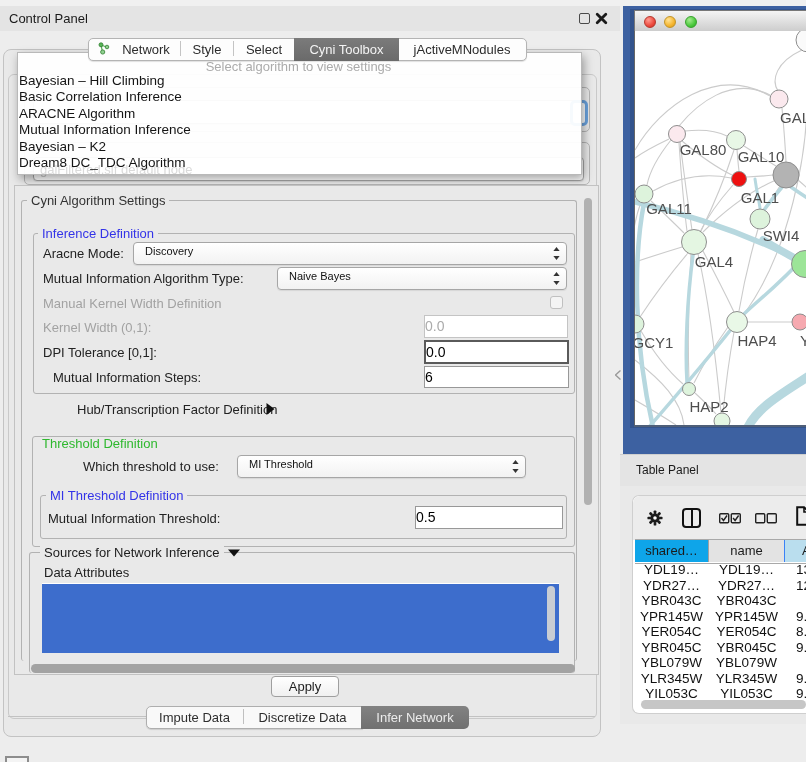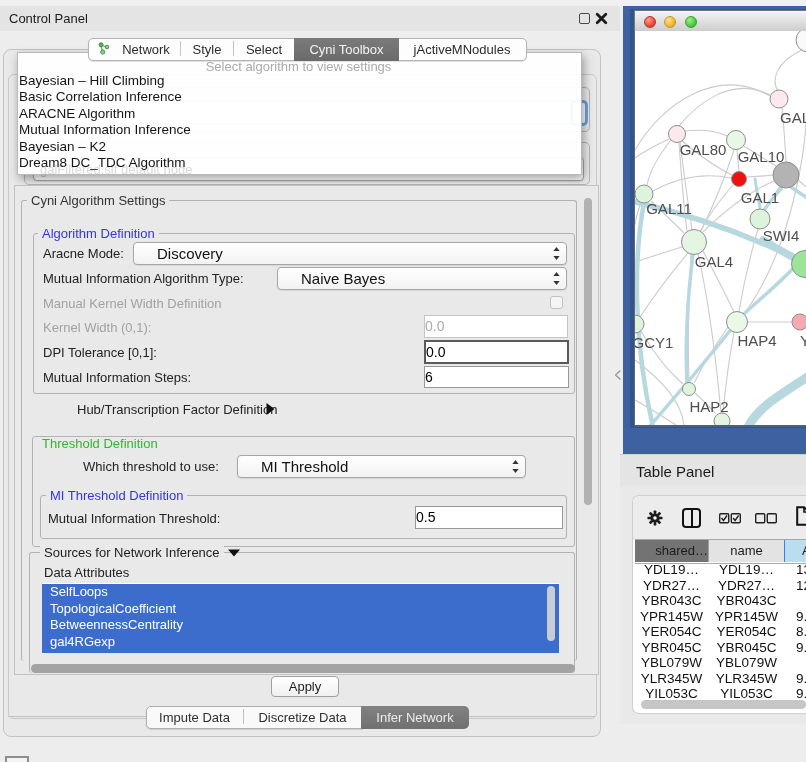--- a/index.html
+++ b/index.html
@@ -4,21 +4,21 @@
 <style>
   html,body{margin:0;padding:0;}
   body{width:806px;height:762px;position:relative;overflow:hidden;
        font-family:"Liberation Sans",sans-serif;font-size:13px;color:#222;
        background:#ededed;}
   .abs{position:absolute;}
   .b{font-weight:normal;}
   .dis{color:#a2a2a2;}
   .combo{position:absolute;border:1px solid #a6a6a6;border-radius:4px;
      background:linear-gradient(#ffffff,#f2f2f2);box-shadow:0 1px 1px rgba(0,0,0,0.08);}
-  .combo .ct{position:absolute;left:11px;top:2px;font-size:15px;color:#111;margin-left:12px;}
+  .combo .ct{position:absolute;left:11px;top:2px;font-size:11px;color:#111;}
   .field{position:absolute;background:#fff;font-size:14px;}
   .gbox{position:absolute;border:1px solid #b2b2b2;border-radius:3px;}
   .gtitle{position:absolute;background:#e9e9e9;padding:0 4px;line-height:13px;}
 </style>
 </head>
 <body>
 
 <div class="abs" style="left:0;top:0;width:806px;height:6px;background:#f0f0f0;"></div>
 <div class="abs" style="left:0;top:6px;width:620px;height:25px;background:#e4e4e4;"></div>
 <div class="abs" style="left:9px;top:11px;font-size:13px;color:#1a1a1a;">Control Panel</div>
@@ -66,21 +66,21 @@
 <div class="abs" style="left:294px;top:38px;width:105px;height:23px;background:linear-gradient(#7b7b7b,#6a6a6a);color:#f4f4f4;text-align:center;line-height:23px;">Cyni Toolbox</div>
 <div class="abs" style="left:399px;top:42px;width:126px;text-align:center;color:#2c2c2c;">jActiveMNodules</div>
 
 <div class="abs" style="left:14px;top:185px;width:583px;height:488px;background:#e9e9e9;border:1px solid #c2c2c2;"></div>
 <div id="scrollcontent">
 
   <div class="gbox" style="left:21px;top:200px;width:554px;height:460px;border-bottom:none;"></div>
   <div class="gtitle" style="left:27px;top:194px;color:#333;">Cyni Algorithm Settings</div>
 
   <div class="gbox" style="left:33px;top:233px;width:540px;height:159px;"></div>
-  <div class="gtitle" style="left:38px;top:227px;color:#3333e8;">Algorithm Definition</div>
+  <div class="gtitle" style="left:38px;top:227px;color:#3333e8;">Inference Definition</div>
 
   <div class="abs b" style="left:43px;top:246px;">Aracne Mode:</div>
   <div class="combo" style="left:133px;top:242px;width:432px;height:21px;">
       <span class="ct">Discovery</span>
     <svg class="abs" style="right:6px;top:4px" width="7" height="13" viewBox="0 0 7 13">
         <path d="M3.5 0 L6.6 4 H0.4 Z" fill="#333"></path>
         <path d="M3.5 13 L6.6 9 H0.4 Z" fill="#333"></path>
       </svg>
     </div>
 
@@ -95,21 +95,21 @@
 
   <div class="abs b dis" style="left:43px;top:296px;">Manual Kernel Width Definition</div>
   <div class="abs" style="left:550px;top:296px;width:11px;height:11px;border:1px solid #c0c0c0;border-radius:3px;background:#f4f4f4;"></div>
 
   <div class="abs b dis" style="left:43px;top:320px;">Kernel Width (0,1):</div>
   <div class="field" style="left:424px;top:315px;width:136px;height:21px;border:1px solid #c4c4c4;color:#ababab;padding-right:6px;line-height:21px;">0.0</div>
 
   <div class="abs b" style="left:43px;top:345px;">DPI Tolerance [0,1]:</div>
   <div class="field" style="left:424px;top:340px;width:135px;height:20px;border:2px solid #5a5a5a;color:#000;padding-right:6px;line-height:20px;">0.0</div>
 
-  <div class="abs b" style="left:43px;top:370px;">Mutual Information Steps:</div>
+  <div class="abs b" style="left:53px;top:370px;">Mutual Information Steps:</div>
   <div class="field" style="left:424px;top:366px;width:137px;height:20px;border:1px solid #989898;color:#000;padding-right:6px;line-height:20px;">6</div>
 
   <div class="abs b" style="left:41px;top:402px;margin-left:36px;">Hub/Transcription Factor Definition</div>
   <svg class="abs" style="left:266px;top:403px" width="9" height="12" viewBox="0 0 9 12">
       <path d="M0.5 0 L8.5 6 L0.5 12 Z" fill="#111"></path>
     </svg>
 
   <div class="gbox" style="left:32px;top:436px;width:541px;height:109px;"></div>
   <div class="gtitle" style="left:38px;top:430px;color:#2eb82e;margin-top:7px;">Threshold Definition</div>
 
@@ -131,21 +131,20 @@
   <div class="gbox" style="left:29px;top:552px;width:544px;height:120px;border-bottom:none;"></div>
   <div class="gtitle" style="left:40px;top:546px;color:#1c1c1c;">Sources for Network Inference</div>
   <svg class="abs" style="left:228px;top:549px" width="12" height="8" viewBox="0 0 12 8">
       <path d="M0 0.5 H12 L6 7.5 Z" fill="#111"></path>
     </svg>
 
   <div class="abs b" style="left:44px;top:565px;">Data Attributes</div>
 
   <div class="abs" style="left:42px;top:583px;width:517px;height:70px;background:#fff;overflow:hidden;">
     <div style="position:absolute;left:0;top:1px;width:517px;height:69px;background:#3d6dcc;"></div>
-    <div style="position:absolute;left:8px;top:1px;line-height:16.6px;color:#fff;font-size:13px;">SelfLoops<br>TopologicalCoefficient<br>BetweennessCentrality<br>gal4RGexp</div>
     <div style="position:absolute;left:505px;top:3px;width:8px;height:55px;background:#c9cdd3;border-radius:4px;"></div>
   </div>
 </div>
 
 <div class="abs" style="left:584px;top:198px;width:8px;height:307px;background:#b1b1b1;border-radius:4px;"></div>
 <div class="abs" style="left:31px;top:664px;width:544px;height:9px;background:#a3a3a3;border-radius:4.5px;"></div>
 
 <div class="abs" style="left:271px;top:676px;width:66px;height:19px;background:linear-gradient(#ffffff,#f0f0f0);border:1px solid #9f9f9f;border-radius:4px;text-align:center;line-height:19px;">Apply</div>
 <div class="abs" style="left:8px;top:716px;width:587px;height:1px;background:#c2c2c2;"></div>
 <div class="abs" style="left:146px;top:706px;width:215px;height:21px;background:#f9f9f9;border:1px solid #aeaeae;border-radius:5px 0 0 5px;box-shadow:0 1px 1px rgba(0,0,0,0.12);"></div>
@@ -245,21 +244,21 @@
     <text x="652" y="348" text-anchor="middle">GCY1</text>
     <text x="799" y="346">Y</text>
     <text x="708" y="412" text-anchor="middle">HAP2</text>
   </g>
 </g>
 </svg>
 </div>
 <div class="abs" style="left:634px;top:425px;width:172px;height:2px;background:#4f5f78;"></div>
 
 <div class="abs" style="left:620px;top:454px;width:186px;height:32px;background:#e4e4e4;border-top:1px solid #cfcfcf;"></div>
-<div class="abs" style="left:636px;top:463px;font-size:15px;color:#1a1a1a;">Table Panel</div>
+<div class="abs" style="left:636px;top:463px;font-size:12px;color:#1a1a1a;">Table Panel</div>
 <div class="abs" style="left:620px;top:486px;width:186px;height:238px;background:#e9e9e9;"></div>
 <div class="abs" style="left:632px;top:495px;width:174px;height:217px;background:#fff;border:1px solid #cfcfcf;border-radius:7px 0 0 7px;border-right:none;"></div>
 <div class="abs" style="left:633px;top:496px;width:173px;height:44px;background:#ececec;border-radius:7px 0 0 0;"></div>
 
 <svg class="abs" style="left:647px;top:510px" width="16" height="16" viewBox="0 0 18 18">
   <g fill="#1c1c1c">
       <circle cx="9" cy="9" r="5.2"></circle>
   <g>
     <rect x="7.5" y="0.5" width="3" height="4" rx="1"></rect>
     <rect x="7.5" y="13.5" width="3" height="4" rx="1"></rect>
@@ -284,21 +283,21 @@
 <svg class="abs" style="left:755px;top:513px" width="22" height="11" viewBox="0 0 22 11">
   <rect x="0.7" y="0.7" width="9" height="9" fill="none" stroke="#222" stroke-width="1.4" rx="1"></rect>
   <rect x="12.3" y="0.7" width="9" height="9" fill="none" stroke="#222" stroke-width="1.4" rx="1"></rect>
 </svg>
 <svg class="abs" style="left:796px;top:506px" width="14" height="20" viewBox="0 0 14 20">
   <path d="M1.2 1.2 H8 L12.8 6 V18.8 H1.2 Z" fill="none" stroke="#111" stroke-width="2"></path>
   <path d="M8 1.2 V6 H12.8" fill="none" stroke="#111" stroke-width="1.6"></path>
 </svg>
 
 <div class="abs" style="left:635px;top:539px;width:171px;height:23px;border-top:1px solid #a9a9a9;border-bottom:1px solid #a9a9a9;overflow:hidden;">
-  <div style="position:absolute;left:0;top:0;width:73px;height:22px;background:#737373;border-right:1px solid #a0a0a0;text-align:right;line-height:22px;color:#1c1c1c;">shared…</div>
+  <div style="position:absolute;left:0;top:0;width:73px;height:22px;background:#0ea5e9;border-right:1px solid #a0a0a0;text-align:center;line-height:22px;color:#1c1c1c;">shared…</div>
   <div style="position:absolute;left:74px;top:0;width:75px;height:22px;background:#e3e3e3;border-right:1px solid #3b82f6;text-align:center;line-height:22px;color:#1c1c1c;">name</div>
   <div style="position:absolute;left:150px;top:0;width:56px;height:22px;background:#badeee;text-align:center;line-height:22px;color:#1c1c1c;">Avg</div>
 </div>
 
 <div class="abs" style="left:635px;top:562px;width:171px;height:138px;overflow:hidden;font-size:13.5px;color:#111;padding-top:2px;">
   <div style="position:absolute;left:0;top:0;width:73px;text-align:center;line-height:15.55px;">YDL19…<br>YDR27…<br>YBR043C<br>YPR145W<br>YER054C<br>YBR045C<br>YBL079W<br>YLR345W<br>YIL053C</div>
   <div style="position:absolute;left:74px;top:0;width:75px;text-align:center;line-height:15.55px;">YDL19…<br>YDR27…<br>YBR043C<br>YPR145W<br>YER054C<br>YBR045C<br>YBL079W<br>YLR345W<br>YIL053C</div>
   <div style="position:absolute;left:161px;top:0;width:60px;line-height:15.55px;">13…<br>12…<br>&nbsp;<br>9.3<br>8.1<br>9.4<br>&nbsp;<br>9.2<br>9.0</div>
 </div>
 

